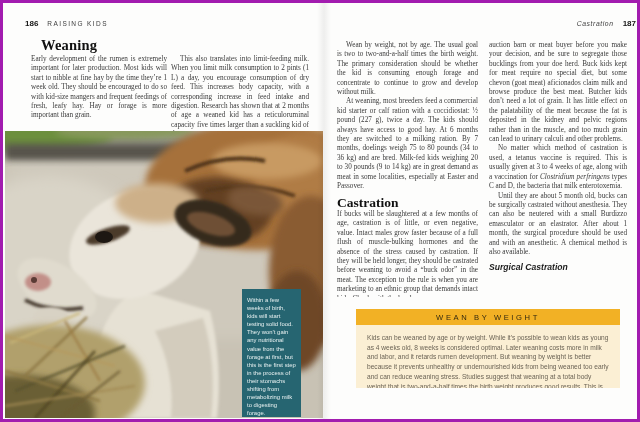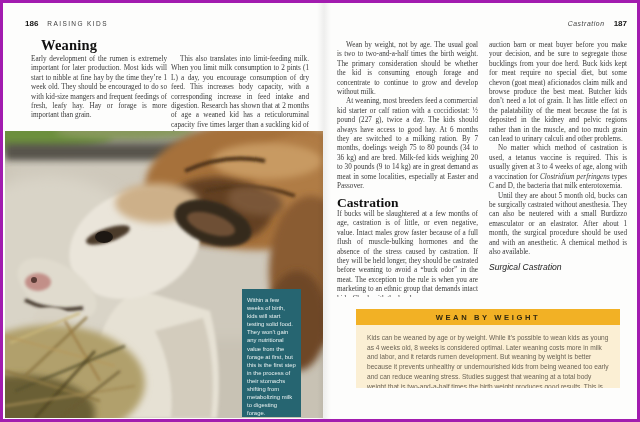--- a/index.html
+++ b/index.html
@@ -13,32 +13,32 @@
   .page-left{left:0;}
   .page-right{left:320px;}
   .gutter{position:absolute;left:314px;top:0;width:14px;height:422px;
     background:linear-gradient(90deg,rgba(0,0,0,0) 0%,rgba(0,0,0,0.06) 50%,rgba(0,0,0,0) 100%);pointer-events:none;z-index:5;}
 
   
   .runhead{position:absolute;top:16px;font-family:"Liberation Sans","DejaVu Sans",sans-serif;
     font-size:6.5px;letter-spacing:1.4px;color:#3c3c3c;display:flex;align-items:baseline;gap:9px;}
   .runhead .folio{font-weight:bold;font-size:8px;letter-spacing:0;color:#141414;}
   .runhead-left{left:22px;}
-  .runhead-right{right:16px;justify-content:space-between;}
+  .runhead-right{right:7px;justify-content:space-between;}
   .runhead .chap{font-style:italic;text-transform:none;letter-spacing:0.6px;font-size:6.8px;}
   .runhead .sect{text-transform:uppercase;}
 
   
   h1.sec{font-size:14.5px;font-weight:bold;margin:0 0 5px 16px;color:#111;letter-spacing:0.2px;}
   .col{position:absolute;text-align:justify;font-size:7.2px;line-height:9.4px;color:#3a3a3a;}
   .col p{margin:0;}
   .col p.ind{text-indent:9px;}
   h2.midsec{font-size:13.5px;font-weight:bold;margin:6px 0 3px 0;color:#111;}
   h3.sub{font-family:"Liberation Sans","DejaVu Sans",sans-serif;font-style:italic;
-    font-weight:normal;font-size:8.6px;margin:6px 0 2px 0;color:#1c1c1c;text-align:left;}
+    font-weight:bold;font-size:8.6px;margin:6px 0 2px 0;color:#1c1c1c;text-align:left;}
   .lat{font-style:italic;margin-top:44px;}
 
   
   .l-head{position:absolute;left:22px;top:34px;width:140px;}
   .l-col1{left:28px;top:52px;width:136px;height:72px;overflow:hidden;}
   .l-col2{left:168px;top:52px;width:138px;height:76px;overflow:hidden;}
 
   
   .r-col1{left:14px;top:38px;width:141px;height:256px;overflow:hidden;}
   .r-col2{left:166px;top:38px;width:138px;height:250px;overflow:hidden;}
@@ -49,21 +49,21 @@
   .caption{
     position:absolute;right:23px;top:158px;width:59px;height:128px;
     background:#266571;color:#e9f2f2;padding:7px 5px;
     font-family:"Liberation Sans","DejaVu Sans",sans-serif;
     font-size:5.9px;line-height:8.1px;text-align:left;
   }
 
   
   .callout{position:absolute;left:33px;top:306px;width:264px;}
   .callout-bar{height:16px;background:#F2B125;display:flex;align-items:center;justify-content:center;}
-  .callout-title{font-family:"Liberation Sans","DejaVu Sans",sans-serif;font-weight:bold;
+  .callout-title{font-family:"Liberation Sans","DejaVu Sans",sans-serif;font-weight:normal;
     font-size:7.6px;letter-spacing:2.6px;color:#33290f;}
   .callout-body{background:#FBEFD4;padding:8px 11px 9px 11px;height:63px;
     font-family:"Liberation Sans","DejaVu Sans",sans-serif;font-size:6.6px;line-height:9.7px;
     color:#6b6355;text-align:left;overflow:hidden;}
 </style>
 </head>
 <body>
 
 <div class="spread">
 

